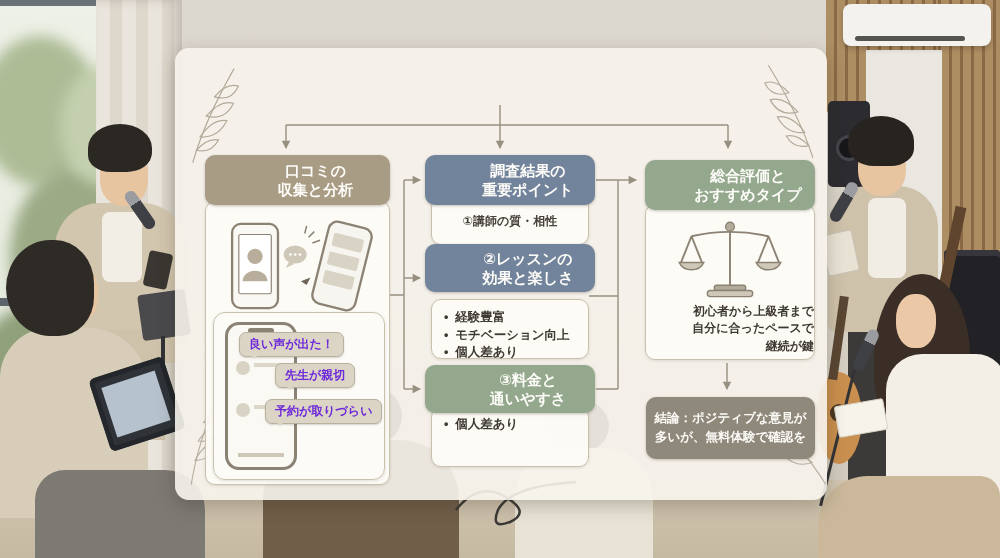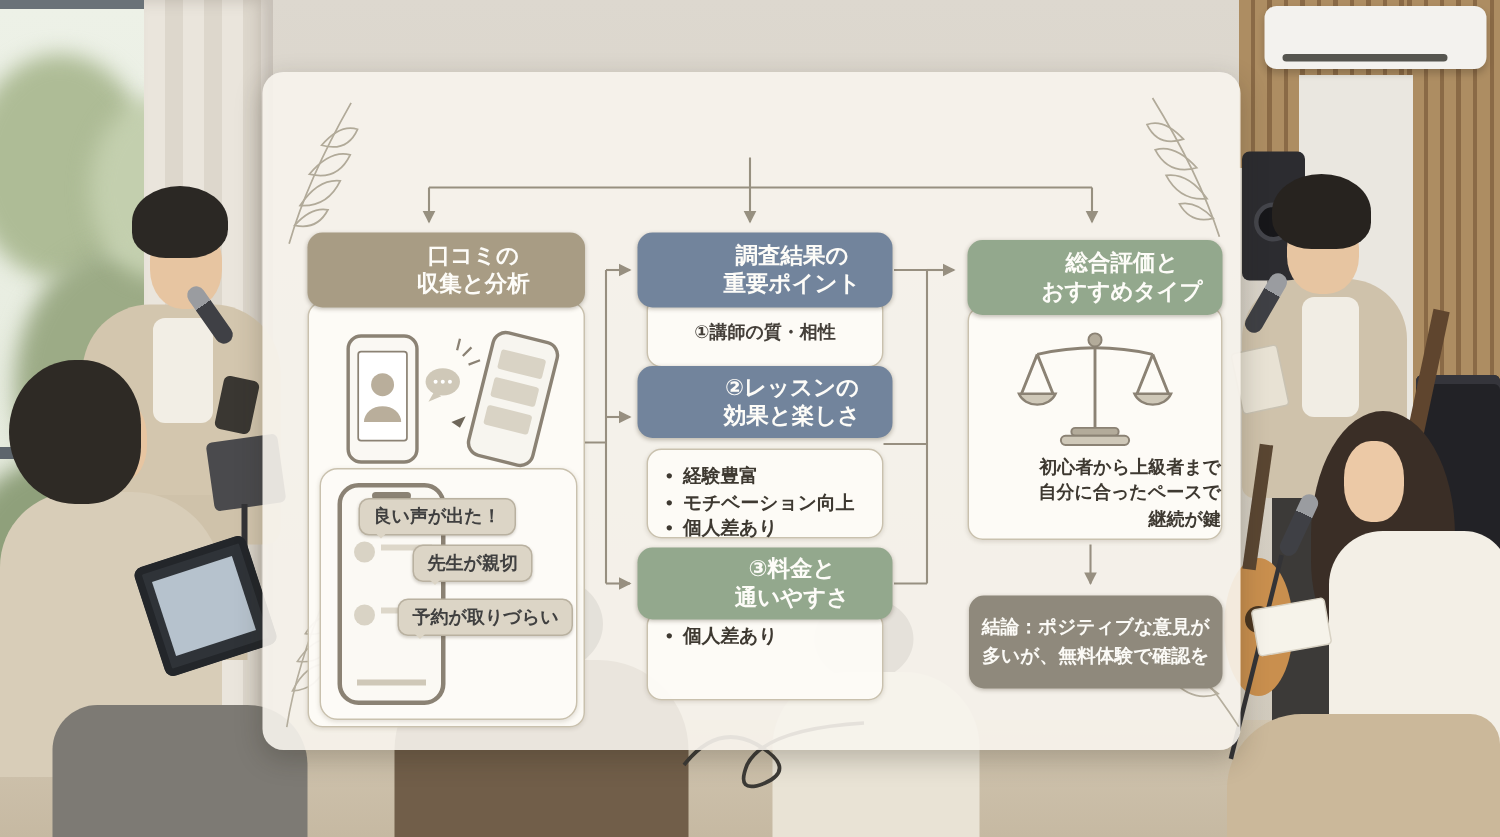--- a/index.html
+++ b/index.html
@@ -164,21 +164,21 @@
 
     <style>
       .hdr{position:absolute;border-radius:10px;color:#fdfcf8;font-weight:700;font-size:15px;
            display:flex;align-items:center;justify-content:center;text-align:center;line-height:1.3;
            box-shadow:0 1px 3px rgba(60,50,30,.3);z-index:2;padding-left:36px;}
       .wbox{position:absolute;background:rgba(253,251,246,.94);border:1px solid #c9c1ae;border-radius:10px;
             box-shadow:0 1px 3px rgba(80,70,50,.15);color:#45403a;z-index:1;}
       .bullets{list-style:none;margin:0;padding:9px 8px 4px 12px;font-size:12.5px;font-weight:600;line-height:1.4;color:#3e3931;}
       .bullets li::before{content:"\2022\00a0\00a0";}
       .chip{position:absolute;background:#dcd5c6;border:1px solid #b9b1a0;border-radius:7px;
-            padding:3px 9px;font-size:12px;font-weight:600;color:#404040;white-space:nowrap;z-index:3;
+            padding:3px 9px;font-size:12px;font-weight:600;color:#6d28d9;white-space:nowrap;z-index:3;
             box-shadow:0 1px 2px rgba(60,50,30,.2);}
       .chip::after{content:"";position:absolute;left:10px;bottom:-7px;border:4px solid transparent;border-top-color:#dcd5c6;}
     </style>
 
     <div class="hdr pre" style="left:30px;top:107px;width:185px;height:50px;background:#a89c84;">口コミの
 収集と分析</div>
     <div class="wbox" style="left:30px;top:153px;width:185px;height:284px;"></div>
 
     <svg class="abs" style="left:38px;top:168px;z-index:2;" width="172" height="100" viewBox="0 0 180 100">
       <g stroke="#8b8274" stroke-width="2.4" fill="#faf8f3">

